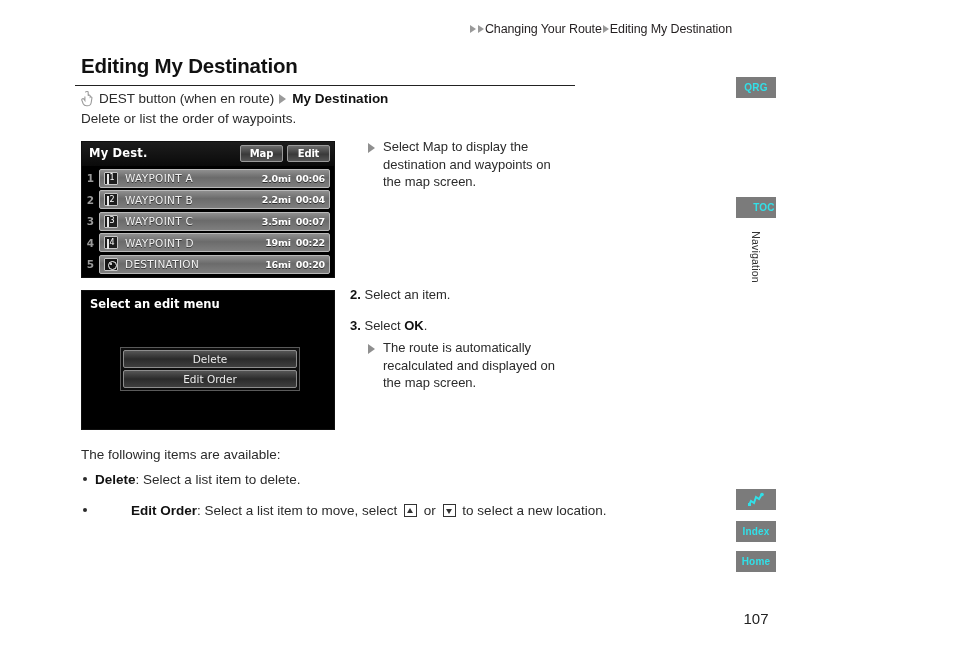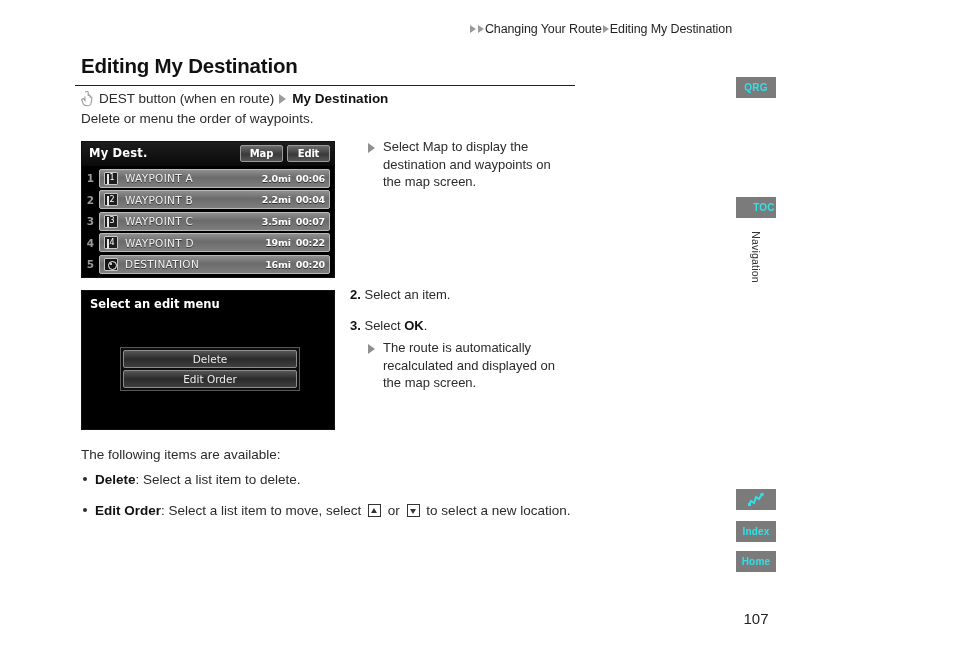--- a/index.html
+++ b/index.html
@@ -302,21 +302,21 @@
     width: 4px; height: 4px;
     border-radius: 50%;
     background: #2b2b2b;
     margin-right: 8px;
     position: relative;
     top: -3px;
     flex: 0 0 auto;
   }
   .bullet .bold { font-weight: bold; color: #111; }
   #bullet-delete { top: 472px; }
-  #bullet-order  { top: 502px; }
+  #bullet-order  { top: 502px; gap: 36px; }
   .arrkey {
     display: inline-block;
     width: 13px; height: 13px;
     border: 1.2px solid #333;
     position: relative;
     top: 2px;
     margin: 0 3px;
   }
   .arrkey::after {
     content: "";
@@ -397,21 +397,21 @@
     <span class="hand-icon">
       <svg width="13" height="17" viewBox="0 0 13 17">
         <path d="M4.6 1.6c0-.8.6-1.4 1.3-1.4s1.3.6 1.3 1.4v3.1c.2-.5.7-.8 1.2-.6.5.1.8.6.8 1.1v.9c.3-.3.8-.4 1.2-.1.4.2.6.7.5 1.1l-.7 4.4c-.3 1.9-1.9 3.3-3.8 3.3h-.9c-1.4 0-2.7-.8-3.3-2.1L.9 9.4c-.3-.6-.1-1.3.5-1.6.5-.3 1.2-.1 1.6.4l.9 1.3V5.4" fill="none" stroke="#9a9a9a" stroke-width="1.1"></path>
       </svg>
     </span>
     <span>DEST button (when en route)</span>
     <span class="tri"></span>
     <span class="bold">My Destination</span>
   </div>
 
-  <div class="intro">Delete or menu the order of waypoints.</div>
+  <div class="intro">Delete or list the order of waypoints.</div>
 
   <div class="screen" id="screen-dest">
     <div class="scr-topbar">
       <div class="scr-title">My Dest.</div>
       <div class="scr-btns">
         <div class="scr-btn">Map</div>
         <div class="scr-btn">Edit</div>
       </div>
     </div>
     <div class="dest-list">

